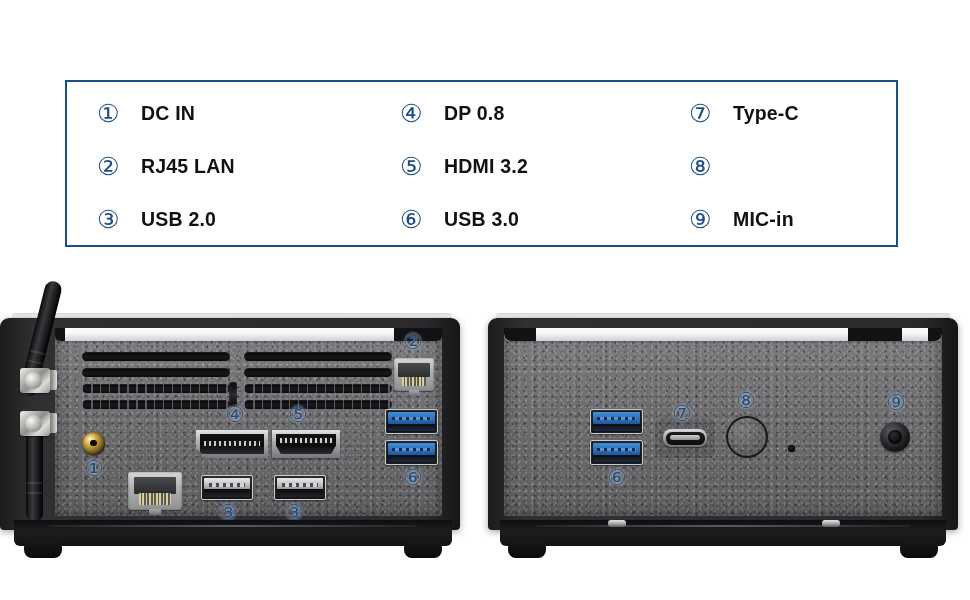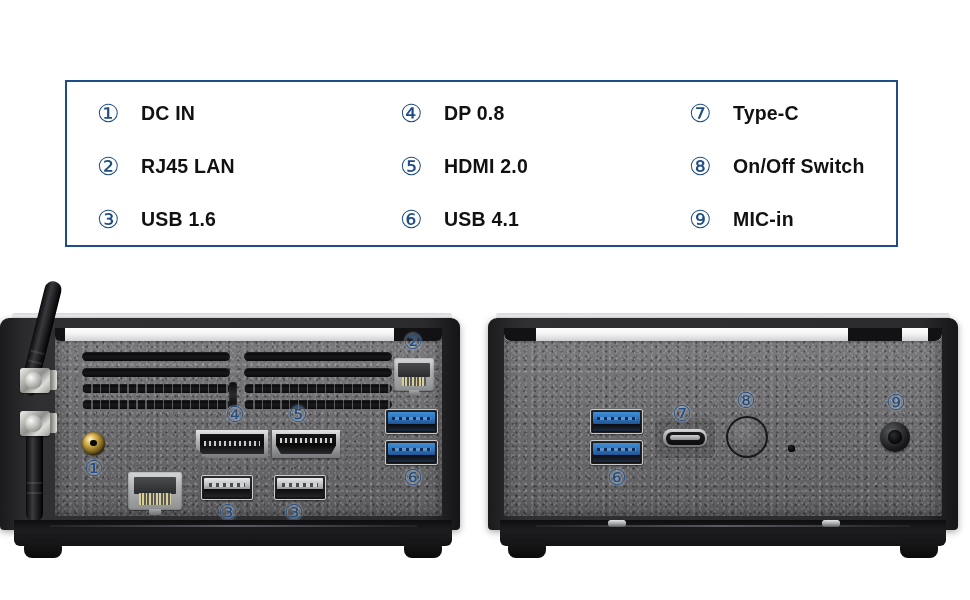--- a/index.html
+++ b/index.html
@@ -312,47 +312,46 @@
       <div class="legend-row" style="left:0;top:14px;">
         <span class="lg-num">①</span>
         <span class="lg-label">DC IN</span>
       </div>
       <div class="legend-row" style="left:0;top:67px;">
         <span class="lg-num">②</span>
         <span class="lg-label">RJ45 LAN</span>
       </div>
       <div class="legend-row" style="left:0;top:120px;">
         <span class="lg-num">③</span>
-        <span class="lg-label">USB 1.6</span>
+        <span class="lg-label">USB 2.0</span>
       </div>
     </div>
 
     <div class="legend-col" style="left:333px;width:275px;">
       <div class="legend-row" style="left:0;top:14px;">
         <span class="lg-num">④</span>
         <span class="lg-label">DP 0.8</span>
       </div>
       <div class="legend-row" style="left:0;top:67px;">
         <span class="lg-num">⑤</span>
-        <span class="lg-label">HDMI 2.0</span>
+        <span class="lg-label">HDMI 3.2</span>
       </div>
       <div class="legend-row" style="left:0;top:120px;">
         <span class="lg-num">⑥</span>
-        <span class="lg-label">USB 4.1</span>
+        <span class="lg-label">USB 3.0</span>
       </div>
     </div>
 
     <div class="legend-col" style="left:622px;width:215px;">
       <div class="legend-row" style="left:0;top:14px;">
         <span class="lg-num">⑦</span>
         <span class="lg-label">Type-C</span>
       </div>
       <div class="legend-row" style="left:0;top:67px;">
         <span class="lg-num">⑧</span>
-        <span class="lg-label">On/Off Switch</span>
       </div>
       <div class="legend-row" style="left:0;top:120px;">
         <span class="lg-num">⑨</span>
         <span class="lg-label">MIC-in</span>
       </div>
     </div>
   </div>
 
   <div class="device" style="left:0px;top:310px;width:460px;height:250px;">
 

